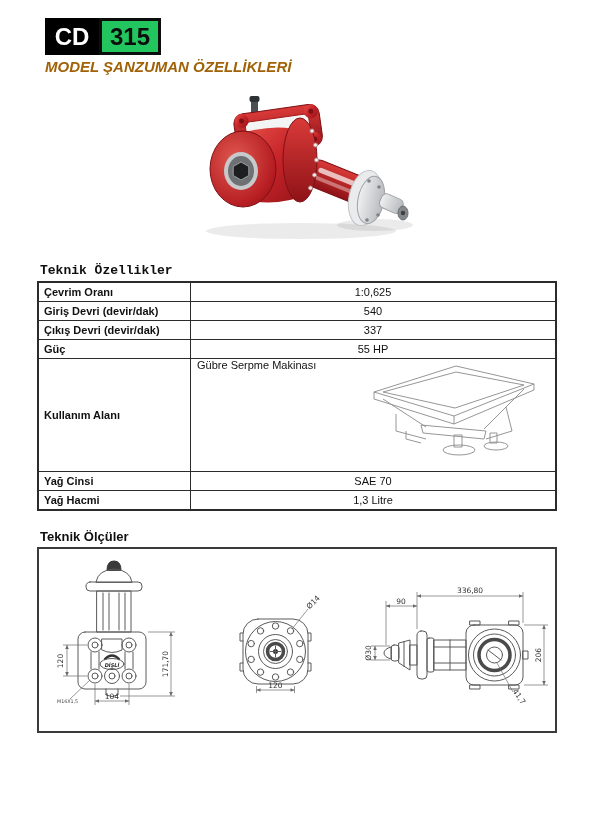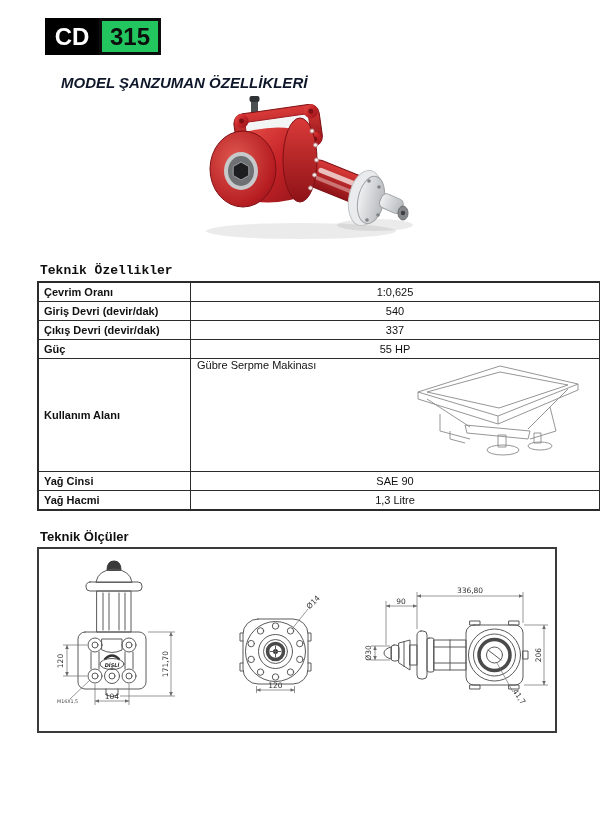--- a/index.html
+++ b/index.html
@@ -11,32 +11,32 @@
   .badge { position:absolute; left:45px; top:18px; display:flex; }
   .badge-cd {
     width:54px; height:37px; background:#000000; color:#ffffff;
     font-weight:bold; font-size:24px; display:flex; align-items:center; justify-content:center;
   }
   .badge-num {
     width:56px; height:31px; background:#22c55e; color:#0d0d0d; border:3px solid #0d0d0d;
     font-weight:bold; font-size:24px; display:flex; align-items:center; justify-content:center;
   }
   .subtitle {
-    position:absolute; left:45px; top:58px; margin:16px;
-    font-size:15px; font-weight:bold; font-style:italic; color:#0f172a;
+    position:absolute; left:45px; top:58px; margin:0;
+    font-size:15px; font-weight:bold; font-style:italic; color:#a16207;
   }
   
   .product { position:absolute; left:183px; top:84px; }
   
   .sec-title { position:absolute; margin:0; font-size:13px; font-weight:bold; color:#0f0f0f; }
   .t-specs { left:40px; top:263px;font-family:Liberation Mono, monospace; }
   .t-dims  { left:40px; top:529px; }
   
   .specs-table {
-    position:absolute; left:37px; top:281px; width:564px;
+    position:absolute; left:37px; top:281px; width:520px;
     border-collapse:collapse; border:2px solid #2b2b2b; font-size:11px; table-layout:fixed;
   }
   .specs-table td { border:1px solid #2b2b2b; height:18px; padding:0; overflow:hidden; }
   .specs-table td.lbl { width:146px; font-weight:bold; padding-left:5px; }
   .specs-table td.val { text-align:center;border-radius:9px; }
   .specs-table tr.tall td { height:112px; }
   .usage-cell { display:flex; align-items:flex-start; height:112px; }
   .usage-text { padding-left:6px; font-size:11px; white-space:nowrap; }
   .usage-art { margin-left:auto; margin-right:14px; }
   
@@ -175,21 +175,21 @@
                 <path d="M40 72 L40 80 L55 84"></path>
                 <ellipse cx="93" cy="91" rx="16" ry="5"></ellipse>
                 <ellipse cx="130" cy="87" rx="12" ry="4"></ellipse>
               </g>
             </svg>
           </div>
         </td>
       </tr>
       <tr>
         <td class="lbl">Yağ Cinsi</td>
-        <td class="val">SAE 90</td>
+        <td class="val">SAE 70</td>
       </tr>
       <tr>
         <td class="lbl">Yağ Hacmi</td>
         <td class="val">1,3 Litre</td>
       </tr>
     </tbody>
   </table>
 
   <h2 class="sec-title t-dims">Teknik Ölçüler</h2>
   <div class="dims-box">

